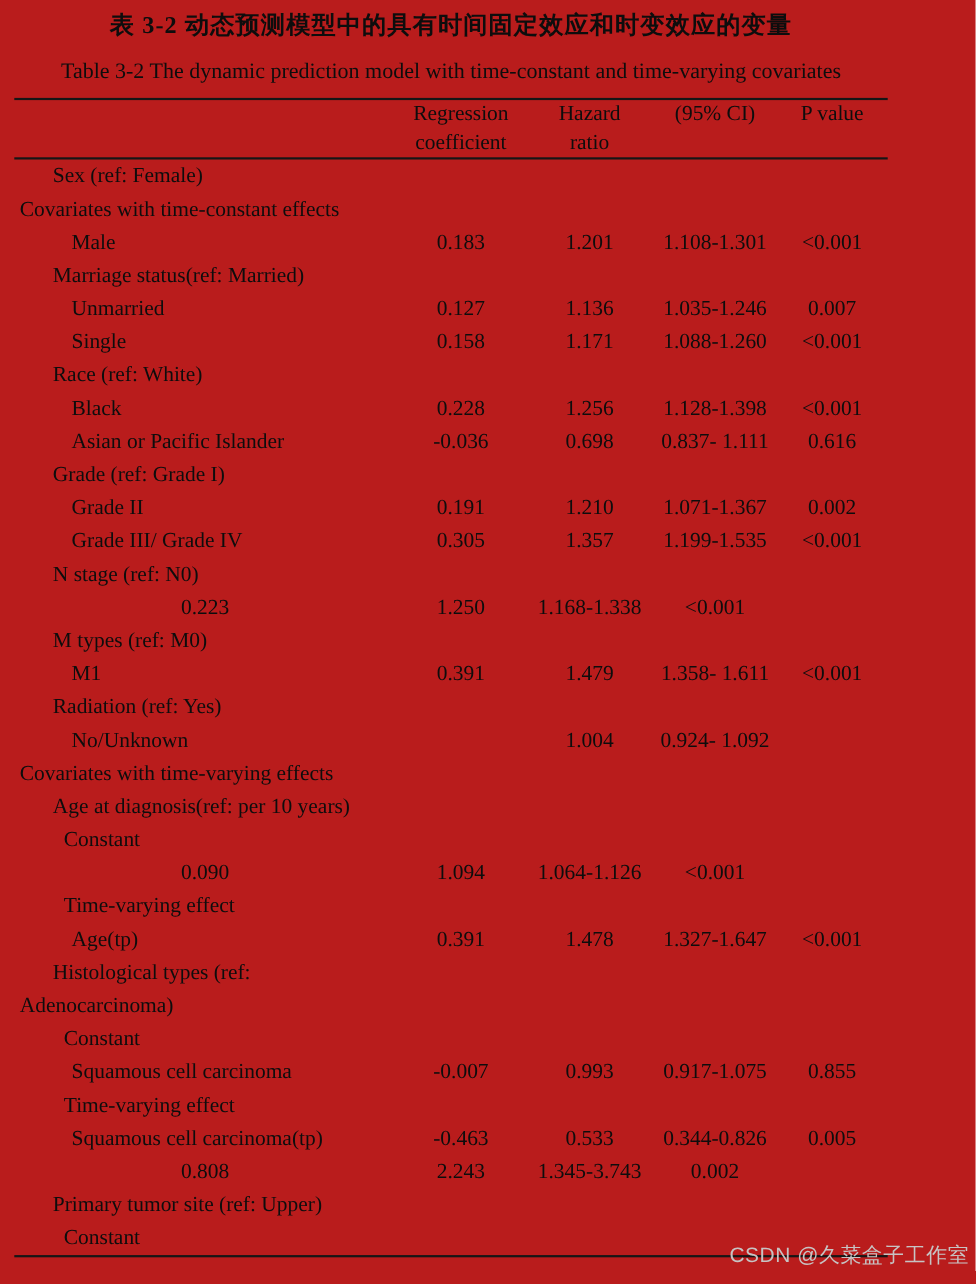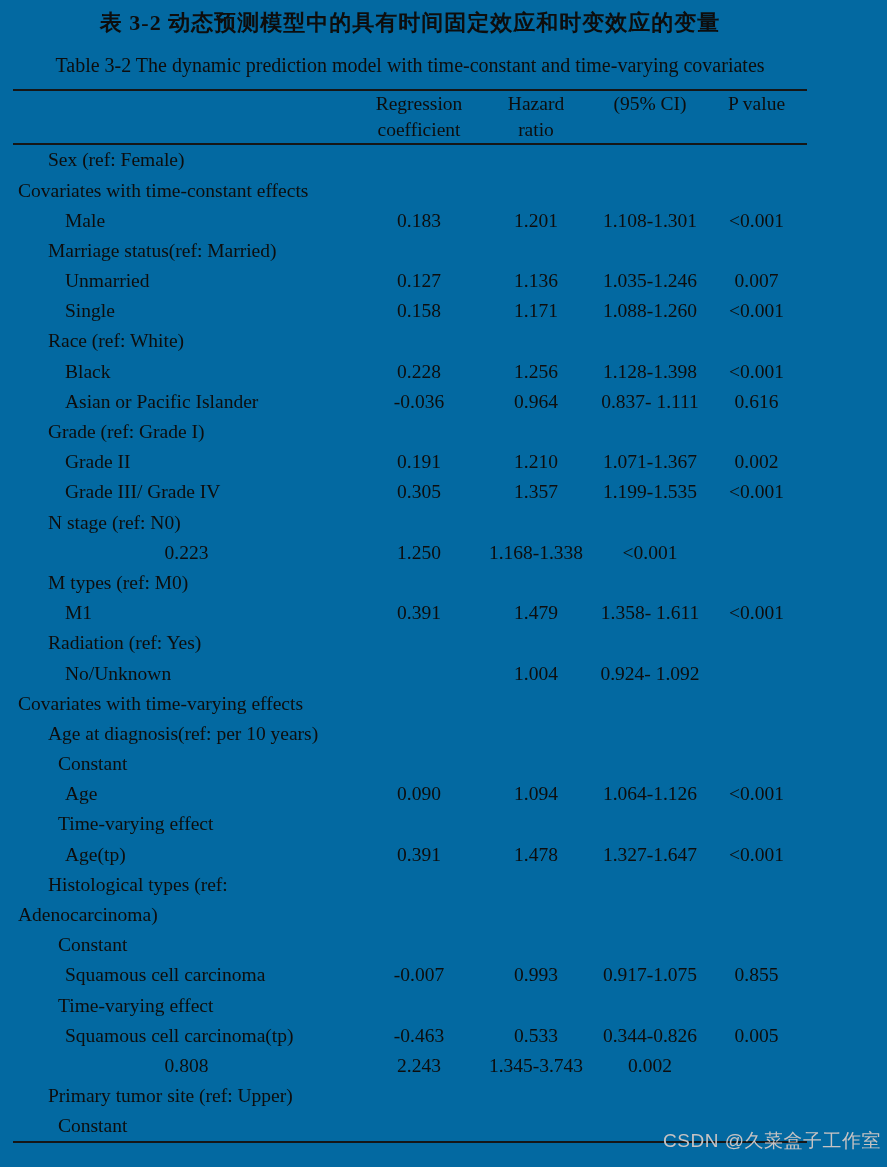--- a/index.html
+++ b/index.html
@@ -4,21 +4,21 @@
 <style>
   html, body {
     margin: 0;
     padding: 0;
     background: #ffffff;
   }
   .page {
     position: relative;
     width: 887px;
     height: 1167px;
-    background: #0369a1;
+    background: #b91c1c;
     overflow: hidden;
     font-family: "Liberation Serif", "DejaVu Serif", serif;
     color: #0d0d0d;
   }
   .content {
     position: absolute;
     left: 13px;
     top: 0;
     width: 794px;
   }
@@ -176,21 +176,21 @@
           <div class="tr" data-indent="3">
           <div class="td label">Black</div>
           <div class="td">0.228</div>
           <div class="td">1.256</div>
           <div class="td">1.128-1.398</div>
           <div class="td">&lt;0.001</div>
         </div>
           <div class="tr" data-indent="3">
           <div class="td label">Asian or Pacific Islander</div>
           <div class="td">-0.036</div>
-          <div class="td">0.964</div>
+          <div class="td">0.698</div>
           <div class="td">0.837- 1.111</div>
           <div class="td">0.616</div>
         </div>
           <div class="tr" data-indent="1">
           <div class="td label">Grade (ref: Grade I)</div>
           <div class="td"></div>
           <div class="td"></div>
           <div class="td"></div>
           <div class="td"></div>
         </div>
@@ -264,21 +264,20 @@
           <div class="td"></div>
         </div>
           <div class="tr" data-indent="2">
           <div class="td label">Constant</div>
           <div class="td"></div>
           <div class="td"></div>
           <div class="td"></div>
           <div class="td"></div>
         </div>
           <div class="tr" data-indent="3">
-          <div class="td label">Age</div>
           <div class="td">0.090</div>
           <div class="td">1.094</div>
           <div class="td">1.064-1.126</div>
           <div class="td">&lt;0.001</div>
         </div>
           <div class="tr" data-indent="2">
           <div class="td label">Time-varying effect</div>
           <div class="td"></div>
           <div class="td"></div>
           <div class="td"></div>

